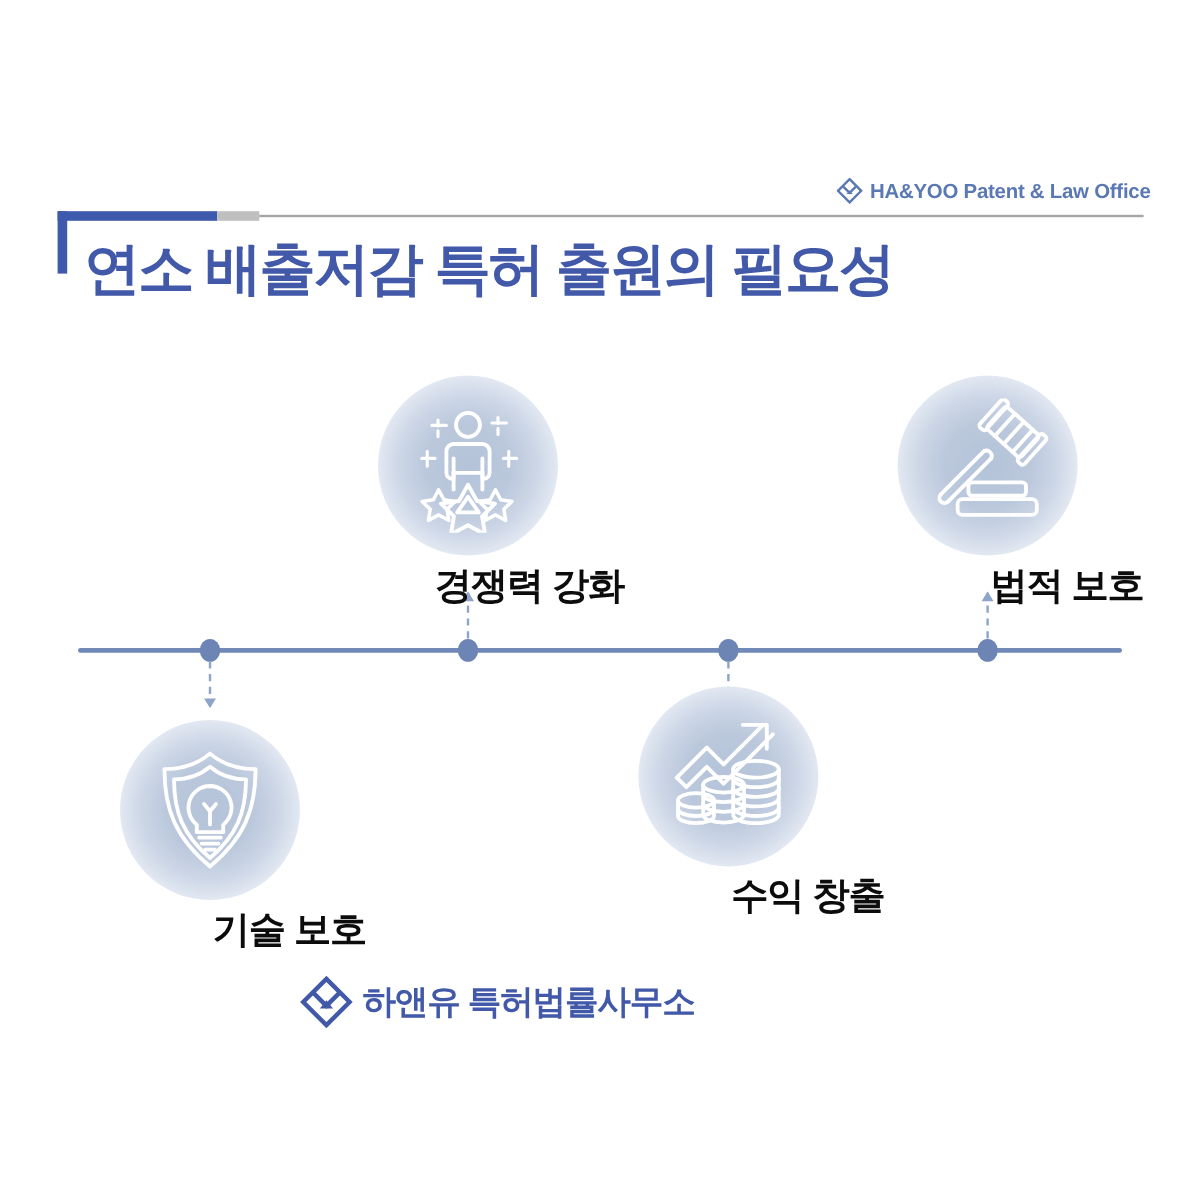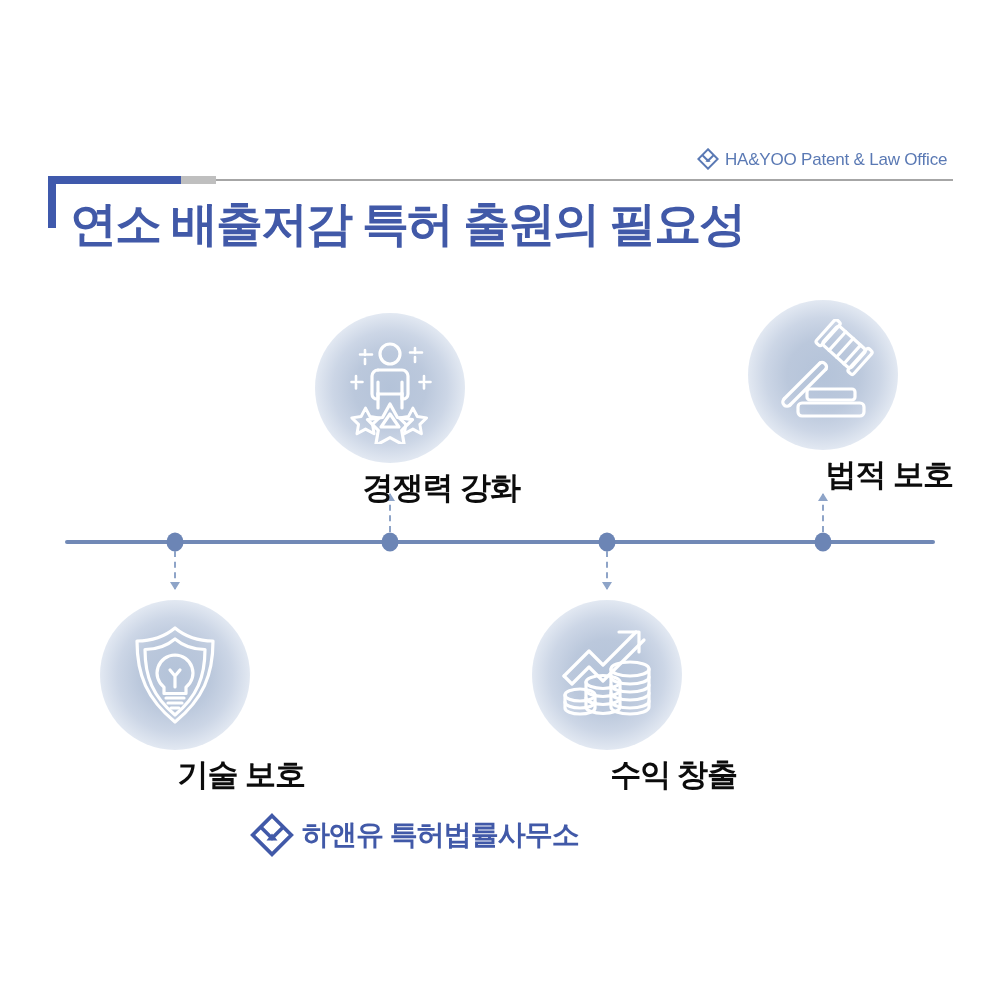--- a/index.html
+++ b/index.html
@@ -36,21 +36,21 @@
     white-space: nowrap;
   }
   .brand-mark {
     width: 22px;
     height: 22px;
     flex: 0 0 auto;
     display: block;
   }
   .brand-text {
     font-size: 17px;
-    font-weight: 400;
+    font-weight: 700;
     color: #5a79b4;
     letter-spacing: -0.2px;
     line-height: 1;
   }
 
   
   .rule-wrap {
     position: absolute;
     left: 48px;
     top: 176px;
@@ -286,21 +286,21 @@
             <path d="M81 16 v5 M81 25 v5 M76 20.5 h5 M83 20.5 h5"></path>
             <path d="M22 44 v4.5 M22 52 v4.5 M17.5 50 h4.5 M24 50 h4.5"></path>
             <path d="M90 44 v4.5 M90 52 v4.5 M85.5 50 h4.5 M92 50 h4.5"></path>
           </g>
         </g>
       </svg>
     </div>
     <div class="node-label">경쟁력 강화</div>
   </div>
 
-  <div class="node" style="left:823px; top:300px;">
+  <div class="node" style="left:823px; top:313px;">
     <div class="blob">
       <svg width="112" height="112" viewBox="0 0 112 112">
         <g fill="none" stroke="#ffffff" stroke-width="3.2" stroke-linecap="round" stroke-linejoin="round">
 
           <g transform="rotate(42 74 30)">
             <rect x="56" y="14" width="38" height="25" rx="3"></rect>
             <path d="M66 14 v25 M76 14 v25 M86 14 v25"></path>
             <rect x="50" y="11" width="7" height="31" rx="2.5"></rect>
             <rect x="93" y="11" width="7" height="31" rx="2.5"></rect>
           </g>
@@ -326,21 +326,21 @@
           <path d="M56 20 C46.5 28 35.5 30.5 26 30.5 c0 27.5 8 47 30 65.5 c22 -18.5 30 -38 30 -65.5 c-9.5 0 -20.5 -2.5 -30 -10.5 z"></path>
           <path d="M56 36 a18 18 0 0 1 11 32.2 v6.3 h-22 v-6.3 A18 18 0 0 1 56 36 z"></path>
           <path d="M47 79 h18 M49 84 h14 M52 89 h8"></path>
           <path d="M56 68 v-11 M56 57 l-5 -6 M56 57 l5 -6"></path>
         </g>
       </svg>
     </div>
     <div class="node-label">기술 보호</div>
   </div>
 
-  <div class="node" style="left:607px; top:600px;font-family:Liberation Serif, serif;">
+  <div class="node" style="left:607px; top:572px;">
     <div class="blob">
       <svg width="112" height="112" viewBox="0 0 112 112">
         <g fill="none" stroke="#ffffff" stroke-width="3.2" stroke-linecap="round" stroke-linejoin="round">
 
           <path d="M13 57 L38 32 L52 46 L85 13"></path>
           <path d="M13 57 L21 65 L38 48 L52 62 L93 21"></path>
           <path d="M68 13 h20 v20"></path>
 
           <ellipse cx="79" cy="50" rx="19" ry="7"></ellipse>
           <path d="M60 50 v38 a19 7 0 0 0 38 0 v-38"></path>

